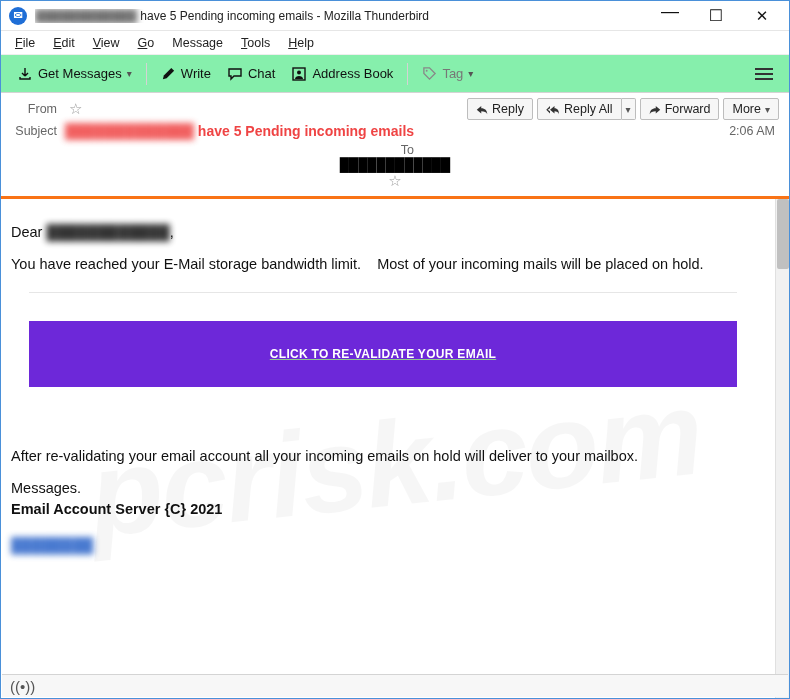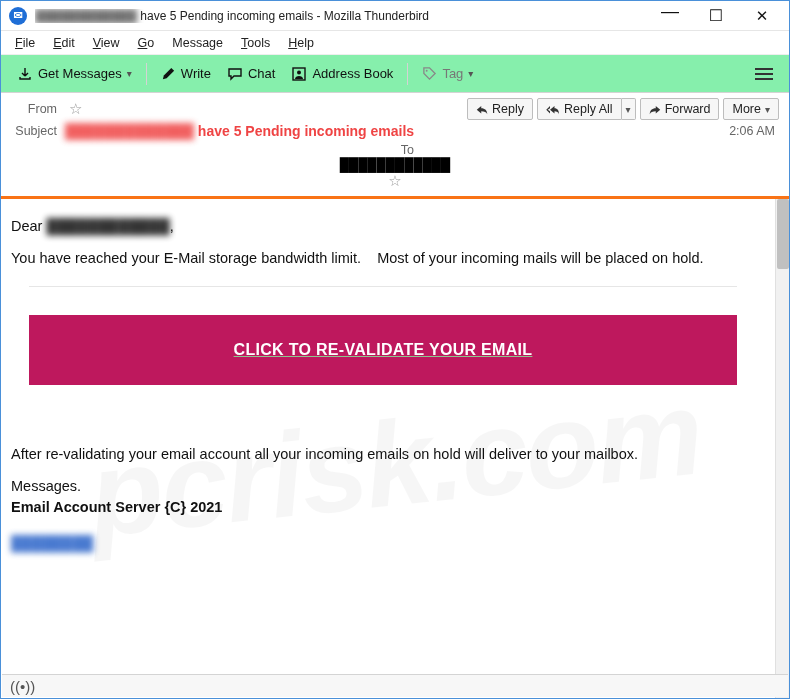--- a/index.html
+++ b/index.html
@@ -182,29 +182,29 @@
     position:absolute; left:1px; top:0; width:12px; height:70px;
     background:#c0c0c0; border-radius:2px;
   }
 
   .body-scroll p {
     font-size: 14.5px;
     color:#111;
     margin-bottom: 12px;
     line-height:1.35;
   }
-  .dear-line { margin-bottom: 28px; }
+  .dear-line { margin-top: 6px; margin-bottom: 28px; }
   .hr { border:none; border-top:1px solid #e6e6e6; margin: 18px 18px 28px 18px; }
 
   .cta {
     margin: 28px 18px 30px 18px;
-    background:#be185d;
+    background:#6d28d9;
     color:#fff;
     font-weight:700;
-    font-size:16px;
+    font-size:12px;
     text-align:center;
     padding: 26px 24px;
     letter-spacing:.3px;
     cursor:pointer;
   }
   .cta span { text-decoration: underline; text-decoration-color: #8ec58e; }
 
   .sig-line { font-weight:700; }
   .sig-link { color:#2a63c8; filter: blur(3px); opacity:.85; }
 

